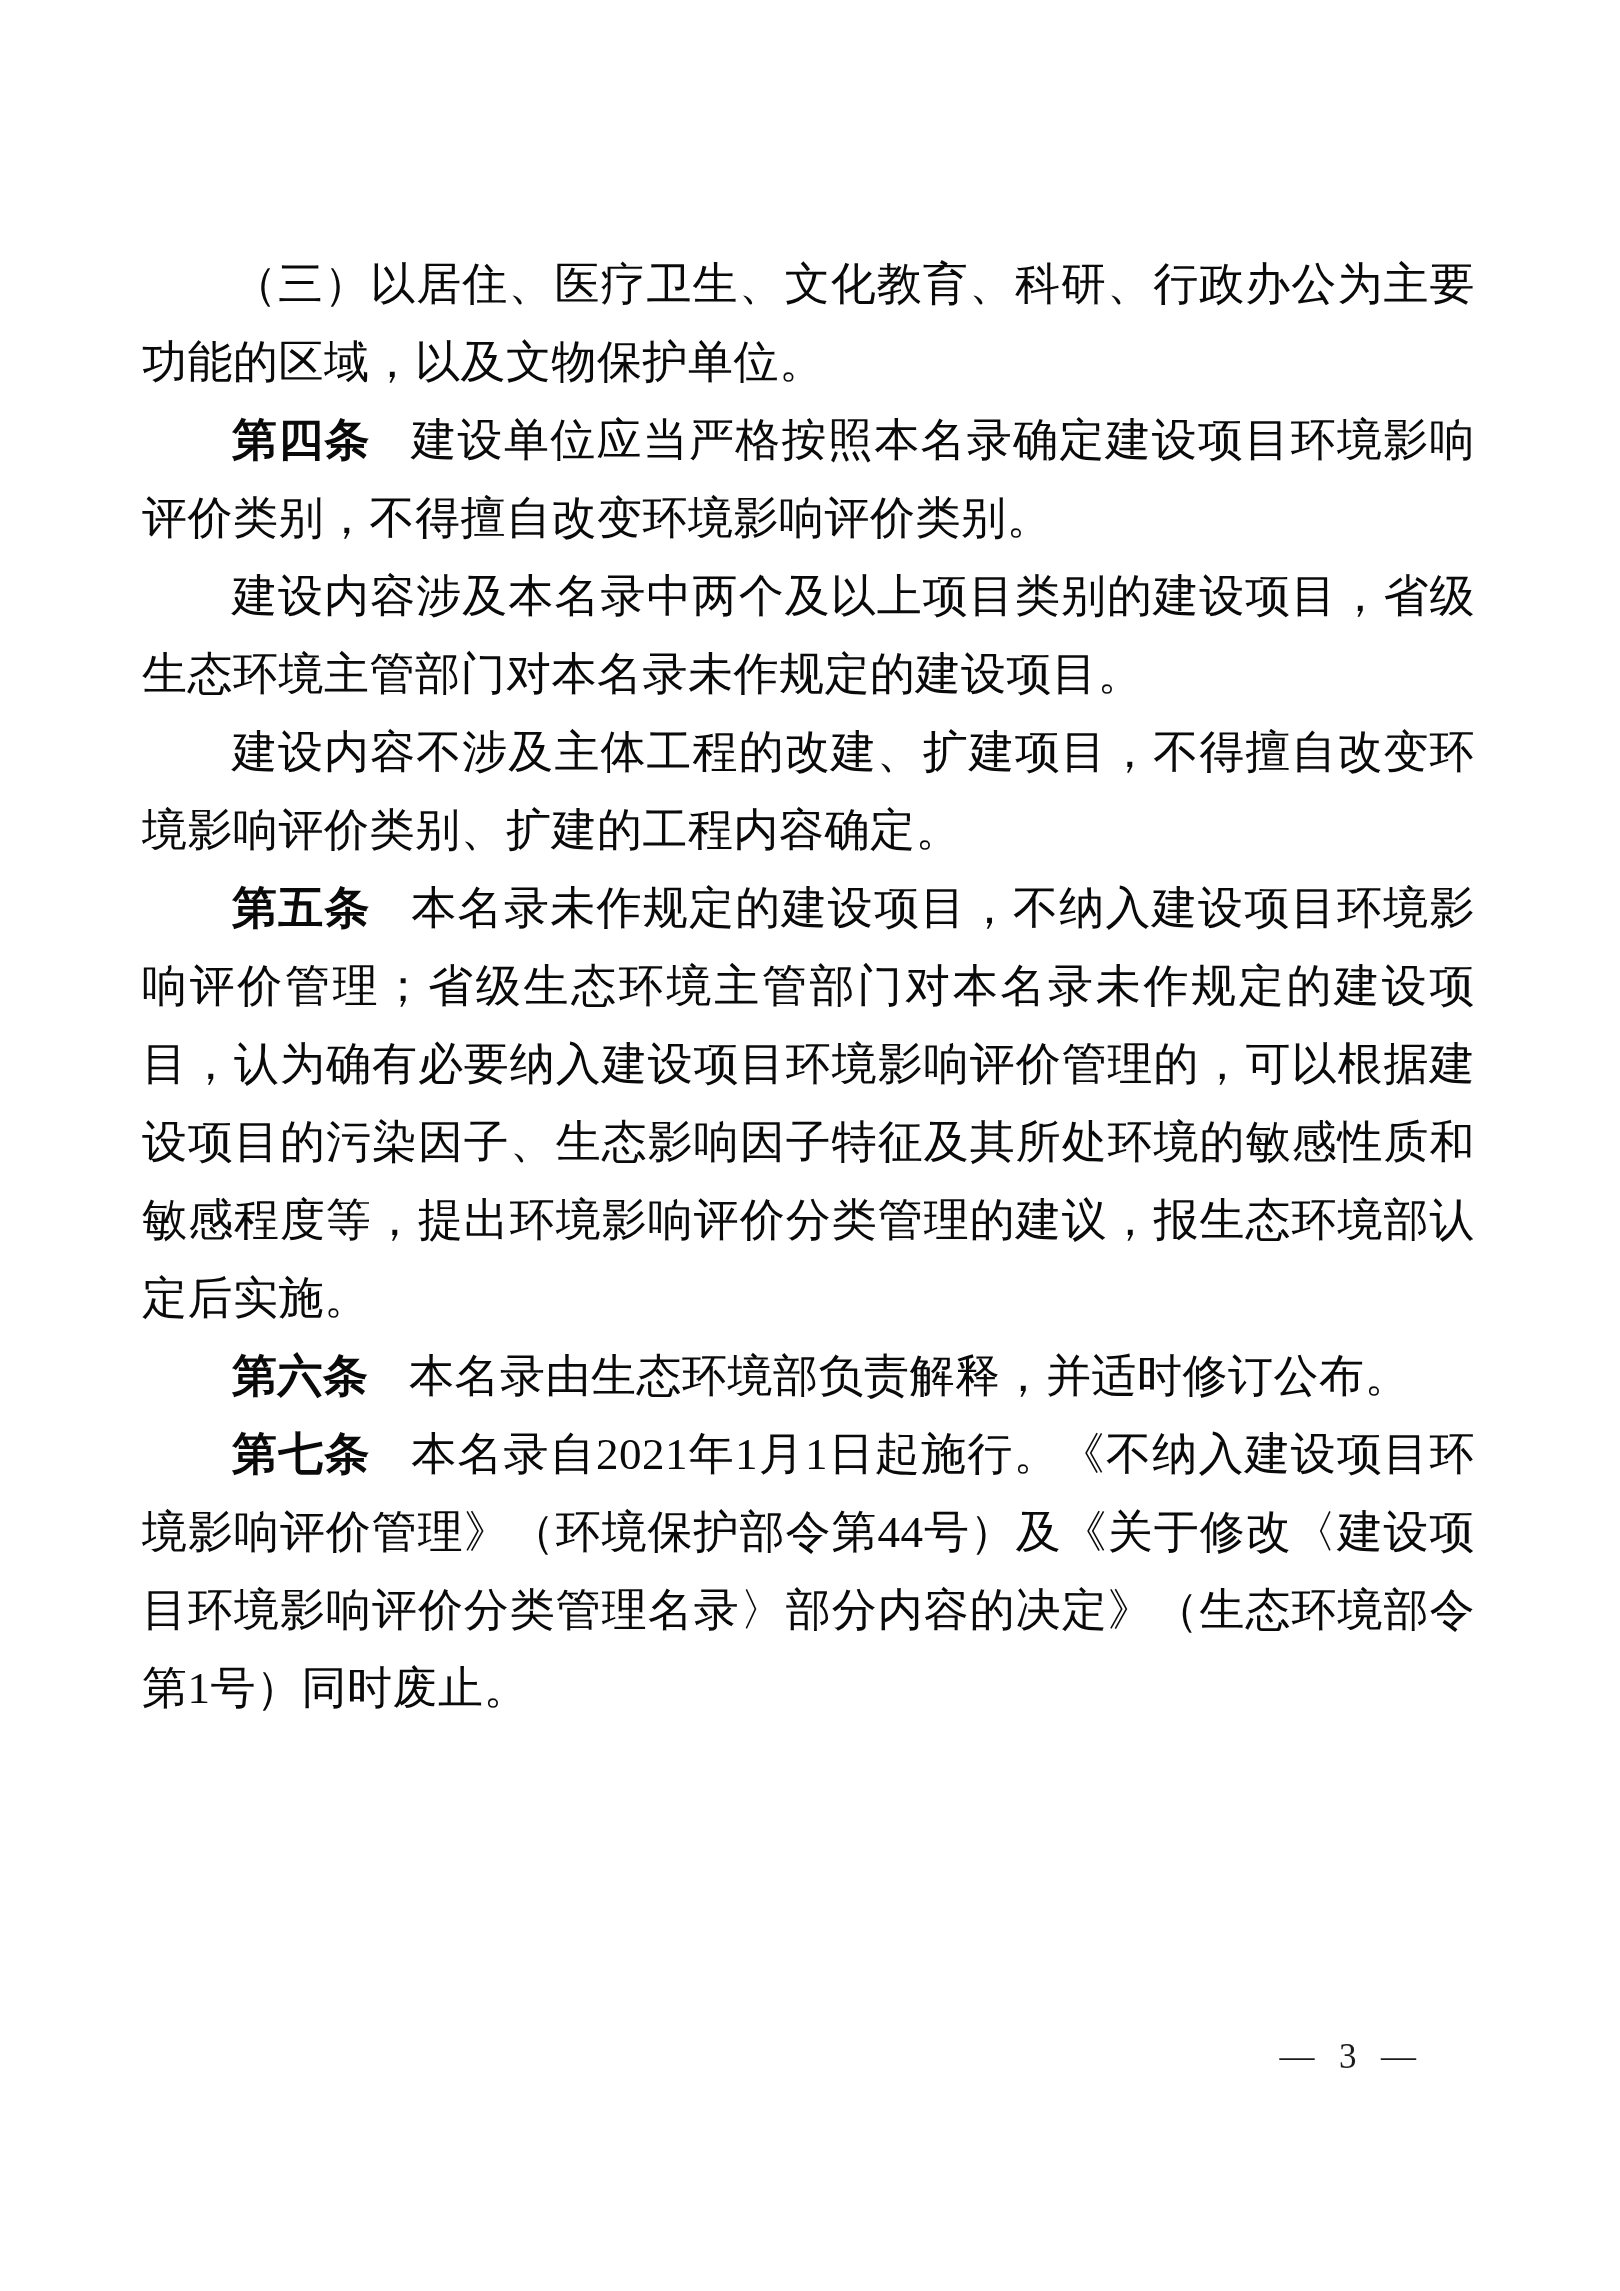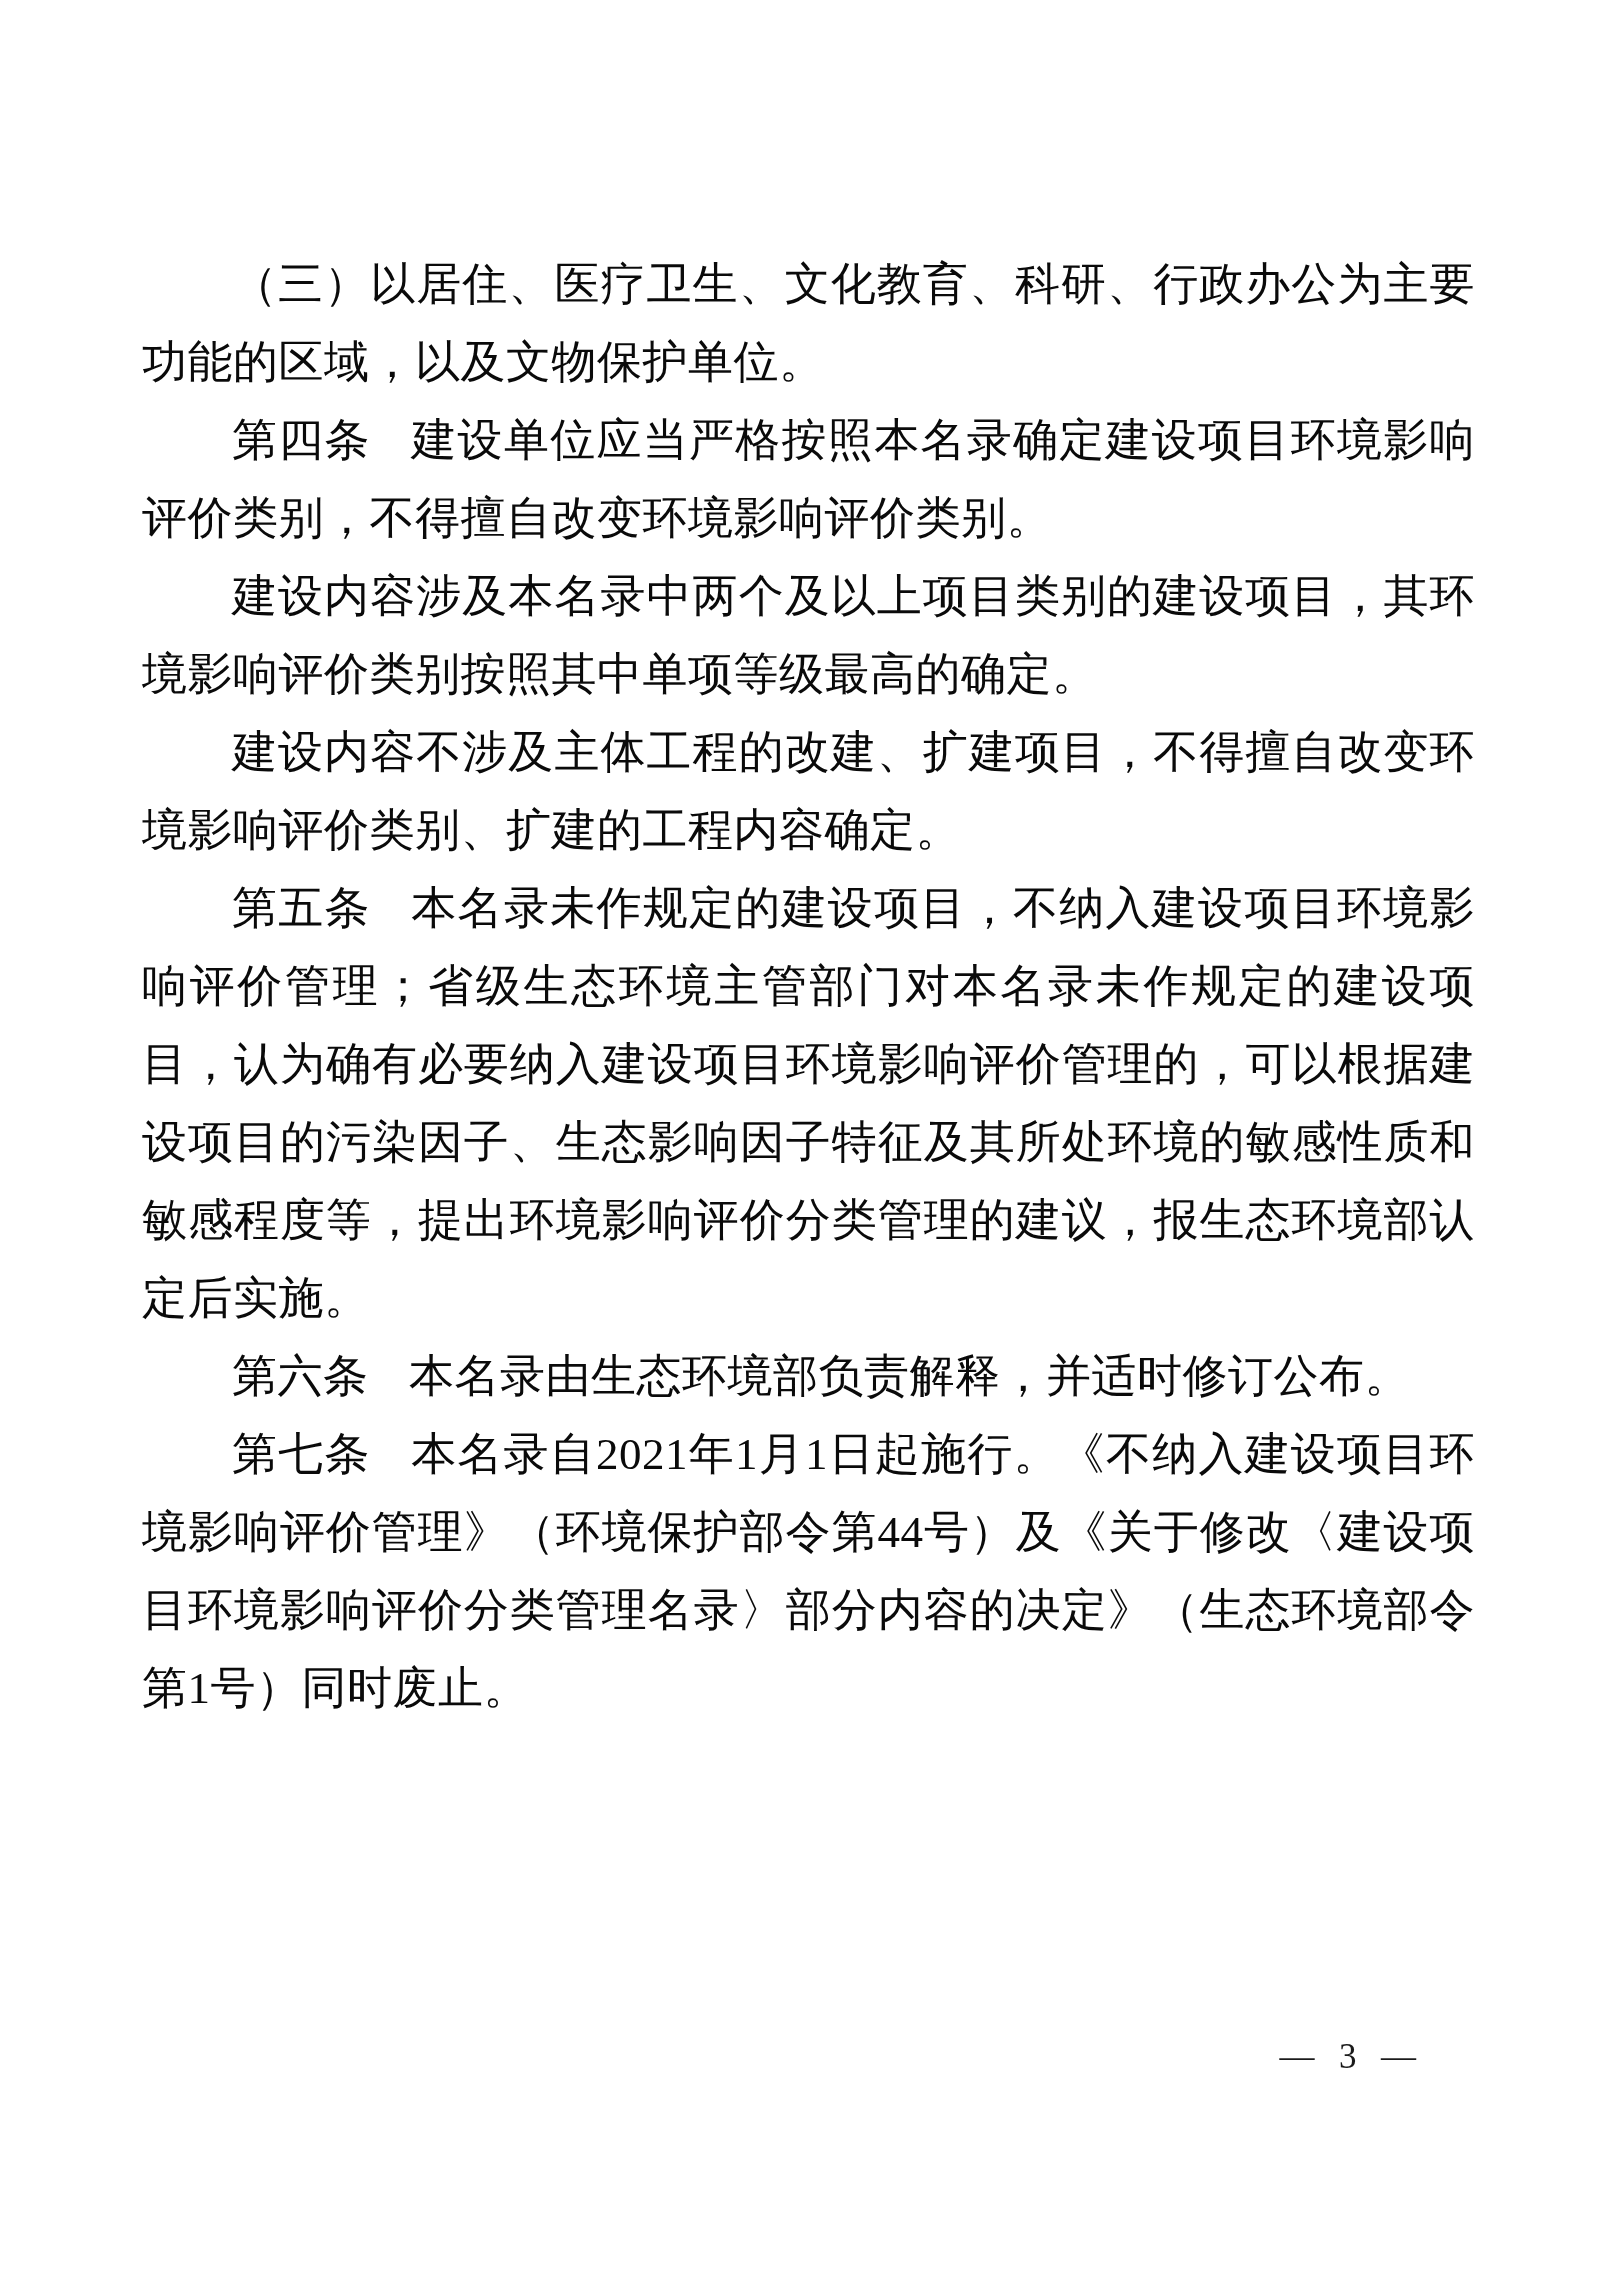--- a/index.html
+++ b/index.html
@@ -28,21 +28,21 @@
     font-size: 45px;
     line-height: 78px;
     text-align: justify;
     text-justify: inter-character;
     text-indent: 2em;
     letter-spacing: 0.5px;
     word-break: break-all;
     overflow-wrap: anywhere;
   }
   .lead {
-    font-weight: 400;
+    font-weight: 700;
   }
   .lead:not(:empty) {
     margin-right: 0.9em;
   }
   .ptext {
     font-weight: 400;
   }
   .footer {
     position: absolute;
     top: 2037px;
@@ -55,21 +55,21 @@
     white-space: nowrap;
   }
 </style>
 </head>
 <body>
 
 <div class="page">
   <div class="content">
     <p class="para"><b class="lead"></b><span class="ptext">（三）以居住、医疗卫生、文化教育、科研、行政办公为主要功能的区域，以及文物保护单位。</span></p>
     <p class="para"><b class="lead">第四条</b><span class="ptext">建设单位应当严格按照本名录确定建设项目环境影响评价类别，不得擅自改变环境影响评价类别。</span></p>
-    <p class="para"><b class="lead"></b><span class="ptext">建设内容涉及本名录中两个及以上项目类别的建设项目，其环境影响评价类别按照其中单项等级最高的确定。</span></p>
+    <p class="para"><b class="lead"></b><span class="ptext">建设内容涉及本名录中两个及以上项目类别的建设项目，省级生态环境主管部门对本名录未作规定的建设项目。</span></p>
     <p class="para"><b class="lead"></b><span class="ptext">建设内容不涉及主体工程的改建、扩建项目，不得擅自改变环境影响评价类别、扩建的工程内容确定。</span></p>
     <p class="para"><b class="lead">第五条</b><span class="ptext">本名录未作规定的建设项目，不纳入建设项目环境影响评价管理；省级生态环境主管部门对本名录未作规定的建设项目，认为确有必要纳入建设项目环境影响评价管理的，可以根据建设项目的污染因子、生态影响因子特征及其所处环境的敏感性质和敏感程度等，提出环境影响评价分类管理的建议，报生态环境部认定后实施。</span></p>
     <p class="para"><b class="lead">第六条</b><span class="ptext">本名录由生态环境部负责解释，并适时修订公布。</span></p>
     <p class="para"><b class="lead">第七条</b><span class="ptext">本名录自2021年1月1日起施行。《不纳入建设项目环境影响评价管理》（环境保护部令第44号）及《关于修改〈建设项目环境影响评价分类管理名录〉部分内容的决定》（生态环境部令第1号）同时废止。</span></p>
   </div>
   <div class="footer">— 3 —</div>
 </div>
 
 
 </body></html>

